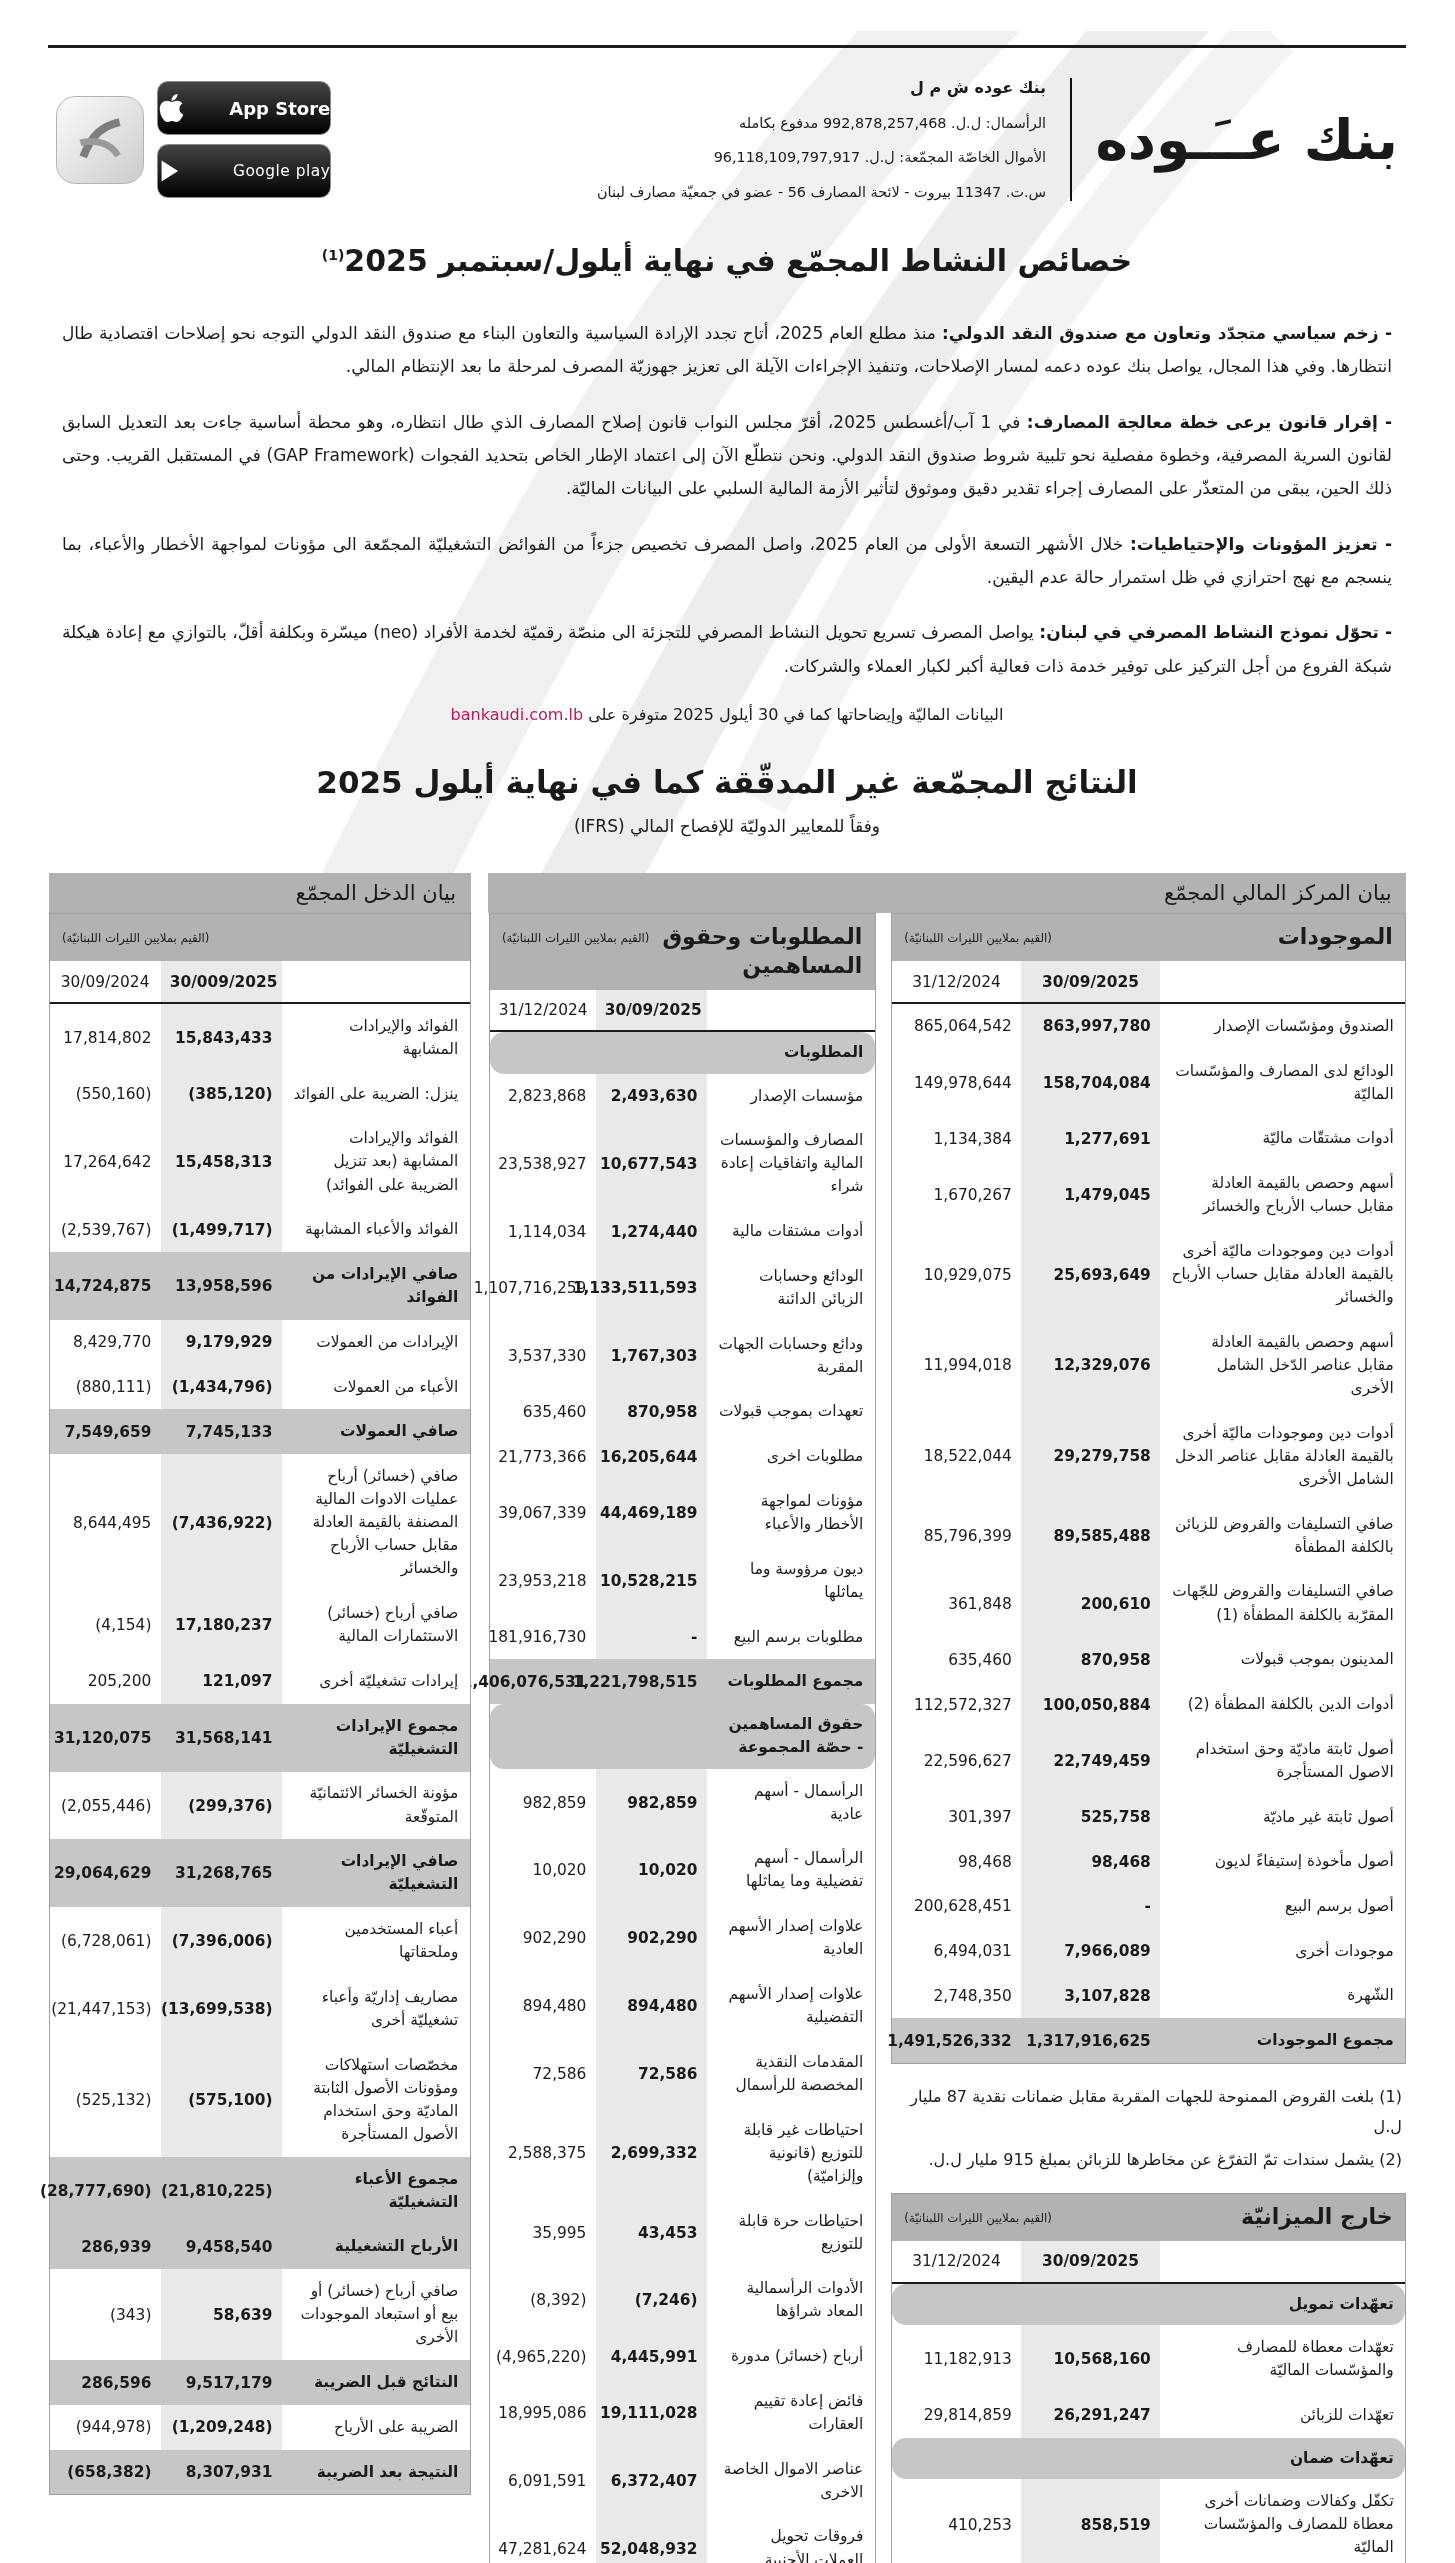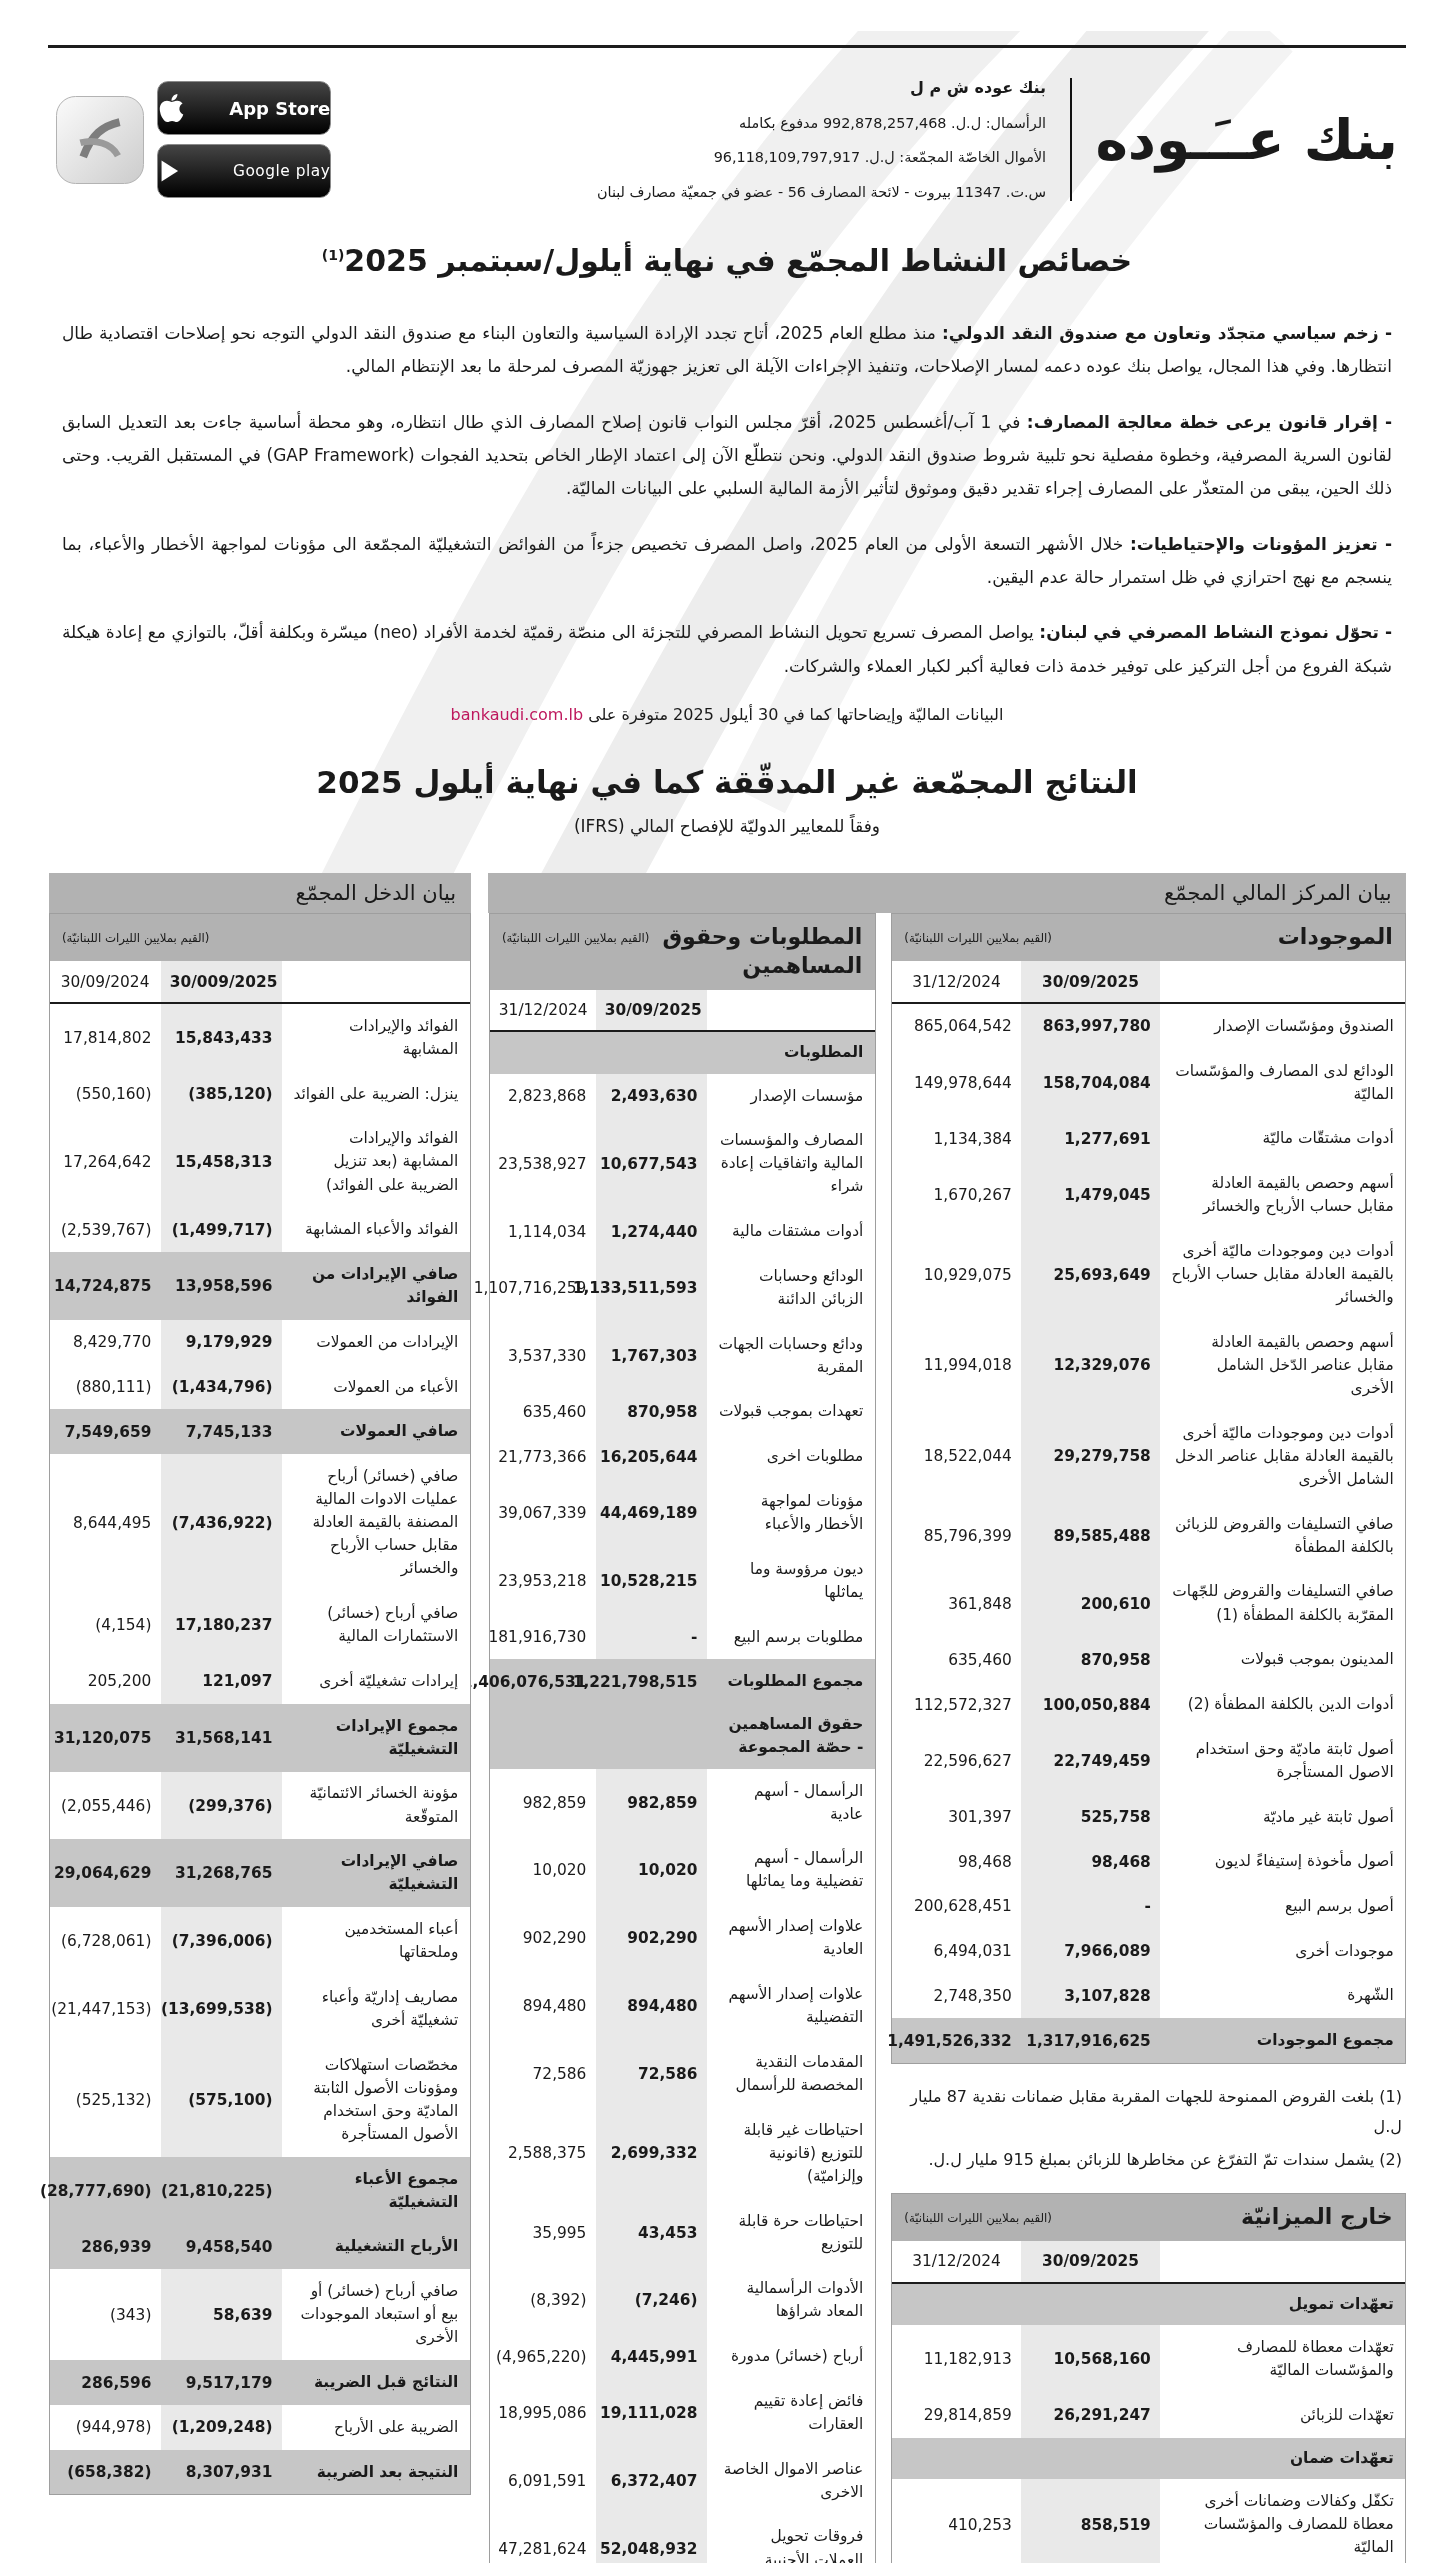--- a/index.html
+++ b/index.html
@@ -53,21 +53,21 @@
   .t-cols .h24{width:var(--w24);}
   .t-cols .h25,.t-cols .h24{font-size:15.4px;padding:11.3px 9.2px;text-align:center;direction:ltr;box-sizing:border-box;}
   .t-row{display:flex;direction:rtl;align-items:stretch;}
   .t-row .cell{box-sizing:border-box;}
   .cell.lab{flex:1;text-align:right;padding:10.8px 11.3px;font-size:15.4px;line-height:1.5;}
   .cell.v25{width:var(--w25);background:#e9e9e9;font-weight:bold;}
   .cell.v24{width:var(--w24);}
   .cell.v25,.cell.v24{font-size:15.4px;padding:5.1px 9.2px;direction:ltr;display:flex;align-items:center;justify-content:flex-end;text-align:right;}
   .t-row.band{background:#c6c6c6;font-weight:bold;}
   .t-row.band .cell.v25{background:transparent;}
-  .t-row.section{background:#c6c6c6;}
+  .t-row.section{background:#c6c6c6;border-radius:14px;}
   .t-row.section .cell.lab{font-weight:bold;padding:9.2px 11.3px;}
   .t-row.section .cell.v25{background:transparent;}
   
   .footnotes{padding:18.5px 4.1px 15.4px;font-size:16px;line-height:1.85;text-align:right;}
   .footnotes div{margin-bottom:3.1px;}
 </style>
 </head>
 <body>
 
 <div class="page">

